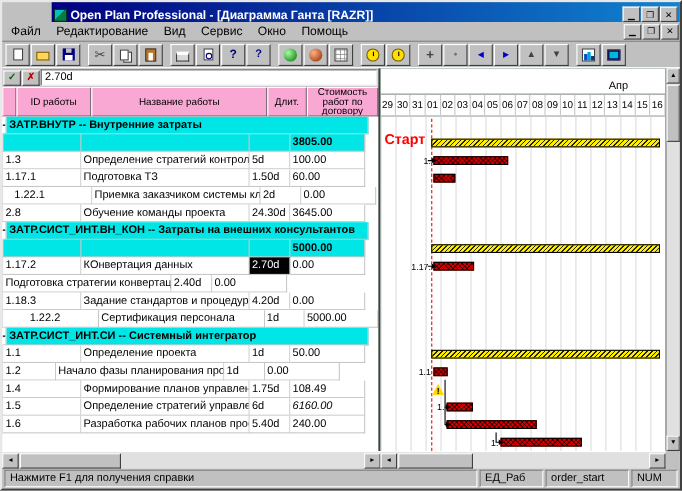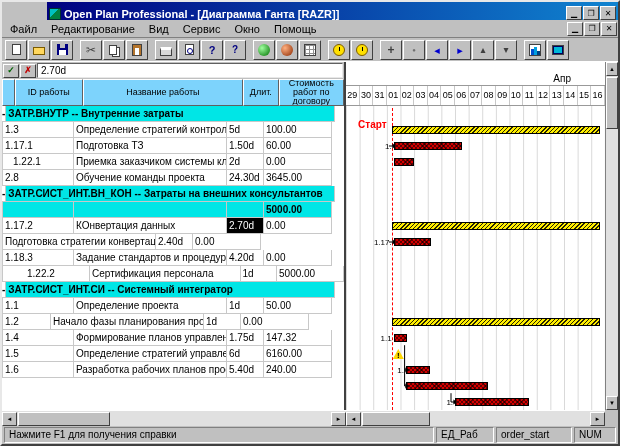--- a/index.html
+++ b/index.html
@@ -52,40 +52,40 @@
 
   
   .main{flex:0 0 348px;display:flex;overflow:hidden;}
   .left-pane{width:342px;display:flex;flex-direction:column;background:#fff;}
   .editbar{flex:0 0 17px;background:#c0c0c0;display:flex;align-items:center;gap:1px;padding:1px;}
   .eb-ok,.eb-cancel{width:16px;height:14px;padding:0;font-size:9px;line-height:11px;background:#c0c0c0;border:1px solid;border-color:#fff #404040 #404040 #fff;font-family:inherit;}
   .eb-ok{color:#006000;font-weight:bold;}
   .eb-cancel{color:#c00000;font-weight:bold;}
   .eb-field{flex:1;height:15px;background:#fff;border:1px solid;border-color:#606060 #e8e8e8 #e8e8e8 #606060;font-size:10px;line-height:13px;padding:0 3px;}
   .table-header{flex:0 0 27px;display:flex;}
-  .th{height:27px;background:#7dd3fc;border:1px solid;border-color:#fff #606060 #606060 #fff;font-size:9px;line-height:9px;display:flex;align-items:center;justify-content:center;text-align:center;padding:0 1px;overflow:hidden;}
+  .th{height:27px;background:#f9a8d4;border:1px solid;border-color:#fff #606060 #606060 #fff;font-size:9px;line-height:9px;display:flex;align-items:center;justify-content:center;text-align:center;padding:0 1px;overflow:hidden;}
   .table-body{flex:1;overflow:hidden;background:#fff;}
   .tr{display:flex;height:16px;}
   .td{border-right:1px solid #c8c8c8;border-bottom:1px solid #c8c8c8;font-size:10px;line-height:15px;padding:0 2px;overflow:hidden;white-space:nowrap;background:#fff;}
   .td-outline{text-align:center;padding:0;font-weight:bold;}
   .td-section{background:var(--cyan,#00e6e6);font-weight:bold;}
   .hl{background:var(--cyan,#00e6e6);}
   .td-cost.hl{font-weight:bold;}
   .editing{background:#000;color:#fff;}
   .splitter{width:2px;background:#404040;}
 
   
   .right-pane{width:259px;display:flex;flex-direction:column;background:#14532d;}
   .month-band{flex:0 0 24px;position:relative;border-bottom:1px solid #999;background:#fff;}
   .month-label{position:absolute;bottom:1px;right:34px;font-size:10px;}
   .day-band{flex:0 0 20px;display:flex;border-bottom:1px solid #999;background:#fff;}
   .day-cell{flex:1;font-size:9px;text-align:center;line-height:19px;border-right:1px solid #c8c8c8;overflow:hidden;}
   .chart{flex:1;position:relative;background-color:#fff;background-image:linear-gradient(90deg,#d8d8d8 1px,transparent 1px);background-size:calc(100%/19) 100%;overflow:hidden;}
   .startline{position:absolute;top:2px;bottom:0;width:0;border-left:1px dashed var(--startred,#ff0000);}
-  .start-label{position:absolute;color:var(--startred,#ff0000);font-size:10px;font-weight:bold;}
+  .start-label{position:absolute;color:var(--startred,#ff0000);font-size:13px;font-weight:bold;}
   .gbar{position:absolute;height:8px;border:1px solid #000;}
   .gbar.summary{background:repeating-linear-gradient(135deg,rgba(0,0,0,.85) 0 1px,transparent 1px 3px),var(--yellow,#ffee00);}
   .gbar.task{background:repeating-linear-gradient(45deg,rgba(0,0,0,.55) 0 1px,transparent 1px 3px),repeating-linear-gradient(135deg,rgba(0,0,0,.55) 0 1px,transparent 1px 3px),var(--red,#d40000);}
   .bar-label{position:absolute;font-size:8px;line-height:9px;color:#000;}
   .warn{position:absolute;width:11px;height:10px;background:#ffd800;clip-path:polygon(50% 0,100% 100%,0 100%);font-size:8px;font-weight:bold;text-align:center;line-height:13px;}
   .connectors{position:absolute;left:0;top:0;pointer-events:none;}
 
   
   .vscroll{width:13px;background:#e0e0e0;position:relative;border-left:1px solid #808080;}
   .sb-btn{position:absolute;left:0;width:12px;height:14px;font-size:6px;line-height:10px;padding:0;background:#c0c0c0;border:1px solid;border-color:#fff #404040 #404040 #fff;font-family:inherit;}
@@ -233,37 +233,44 @@
           <div class="th" style="width: 71px;">ID работы</div>
           <div class="th" style="width: 167px;">Название работы</div>
           <div class="th" style="width: 37px;">Длит.</div>
           <div class="th" style="width: 68px;">Стоимость работ по договору</div>
         </div>
       <div class="table-body">
           <div class="tr section">
             <div class="td td-outline">-</div>
             <div class="td td-section" style="width: 329px;">ЗАТР.ВНУТР -- Внутренние затраты</div>
           </div>
+          <div class="tr total">
+            <div class="td td-outline"></div>
+            <div class="td td-id hl" style="width: 71px;"></div>
+            <div class="td td-name hl" style="width: 153px;"></div>
+            <div class="td td-dur hl" style="width: 37px;"></div>
+            <div class="td td-cost hl" style="width: 68px;">3805.00</div>
+          </div>
           <div class="tr task">
             <div class="td td-outline"></div>
             <div class="td td-id" style="width: 71px;">1.3</div>
             <div class="td td-name" style="width: 153px;">Определение стратегий контроля и отч</div>
             <div class="td td-dur" style="width: 37px;">5d</div>
             <div class="td td-cost" style="width: 68px;">100.00</div>
           </div>
           <div class="tr task">
             <div class="td td-outline"></div>
             <div class="td td-id" style="width: 71px;">1.17.1</div>
             <div class="td td-name" style="width: 153px;">Подготовка ТЗ</div>
             <div class="td td-dur" style="width: 37px;">1.50d</div>
             <div class="td td-cost" style="width: 68px;">60.00</div>
           </div>
           <div class="tr task">
             <div class="td td-outline"></div>
-            <div class="td td-id" style="width: 71px; padding-left: 10px;">1.22.1</div>
+            <div class="td td-id" style="width: 81px; padding-left: 10px;">1.22.1</div>
             <div class="td td-name" style="width: 153px;">Приемка заказчиком системы клиент</div>
             <div class="td td-dur" style="width: 37px;">2d</div>
             <div class="td td-cost" style="width: 68px;">0.00</div>
           </div>
           <div class="tr task">
             <div class="td td-outline"></div>
             <div class="td td-id" style="width: 71px;">2.8</div>
             <div class="td td-name" style="width: 153px;">Обучение команды проекта</div>
             <div class="td td-dur" style="width: 37px;">24.30d</div>
             <div class="td td-cost" style="width: 68px;">3645.00</div>
@@ -322,28 +329,28 @@
             <div class="td td-id" style="width: 48px;">1.2</div>
             <div class="td td-name" style="width: 153px;">Начало фазы планирования проекта</div>
             <div class="td td-dur" style="width: 37px;">1d</div>
             <div class="td td-cost" style="width: 68px;">0.00</div>
           </div>
           <div class="tr task">
             <div class="td td-outline"></div>
             <div class="td td-id" style="width: 71px;">1.4</div>
             <div class="td td-name" style="width: 153px;">Формирование планов управления</div>
             <div class="td td-dur" style="width: 37px;">1.75d</div>
-            <div class="td td-cost" style="width: 68px;">147.32</div>
+            <div class="td td-cost" style="width: 68px;">108.49</div>
           </div>
           <div class="tr task">
             <div class="td td-outline"></div>
             <div class="td td-id" style="width: 71px;">1.5</div>
             <div class="td td-name" style="width: 153px;">Определение стратегий управления и</div>
             <div class="td td-dur" style="width: 37px;">6d</div>
-            <div class="td td-cost" style="width: 68px;">6160.00</div>
+            <div class="td td-cost" style="width: 68px; font-style: italic;">6160.00</div>
           </div>
           <div class="tr task">
             <div class="td td-outline"></div>
             <div class="td td-id" style="width: 71px;">1.6</div>
             <div class="td td-name" style="width: 153px;">Разработка рабочих планов проекта</div>
             <div class="td td-dur" style="width: 37px;">5.40d</div>
             <div class="td td-cost" style="width: 68px;">240.00</div>
           </div>
         </div>
     </div>

